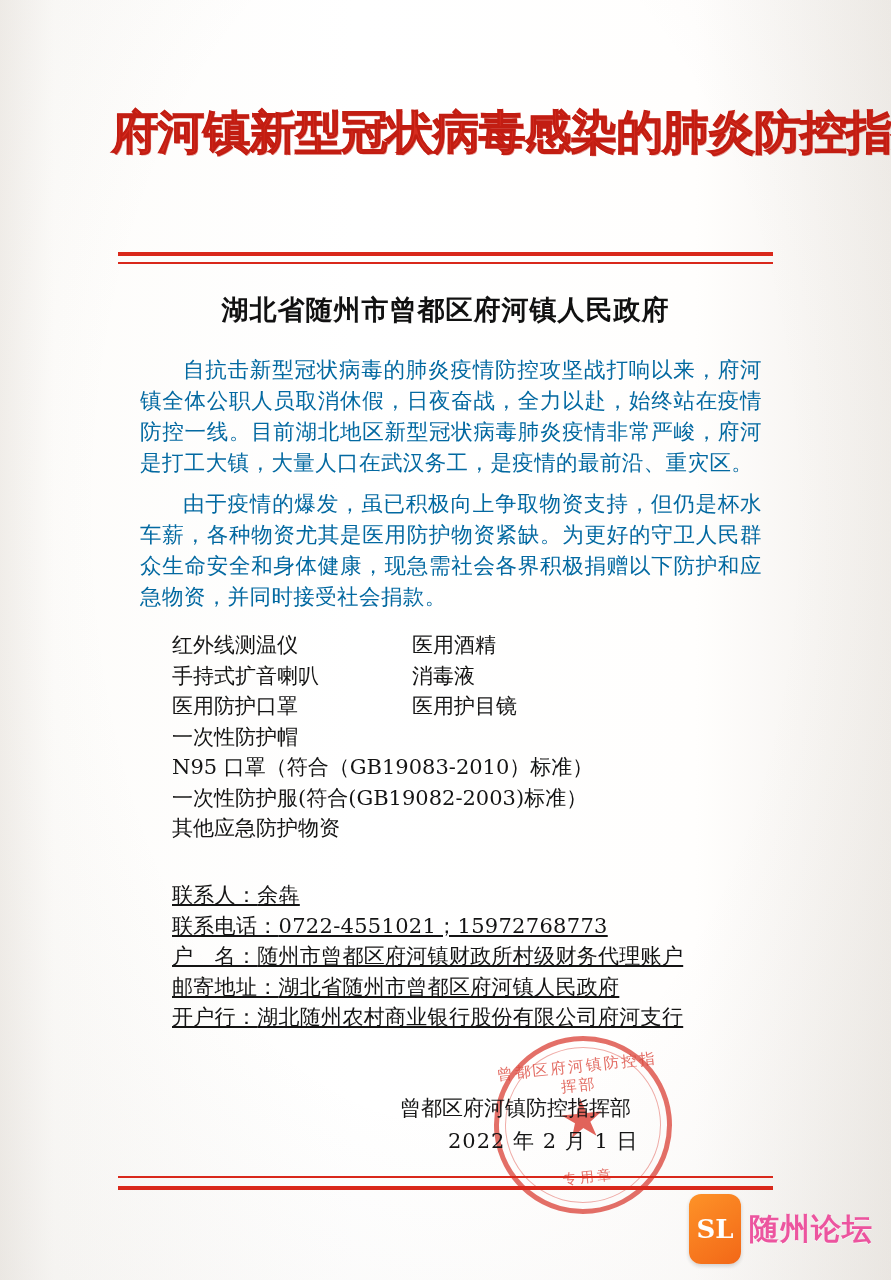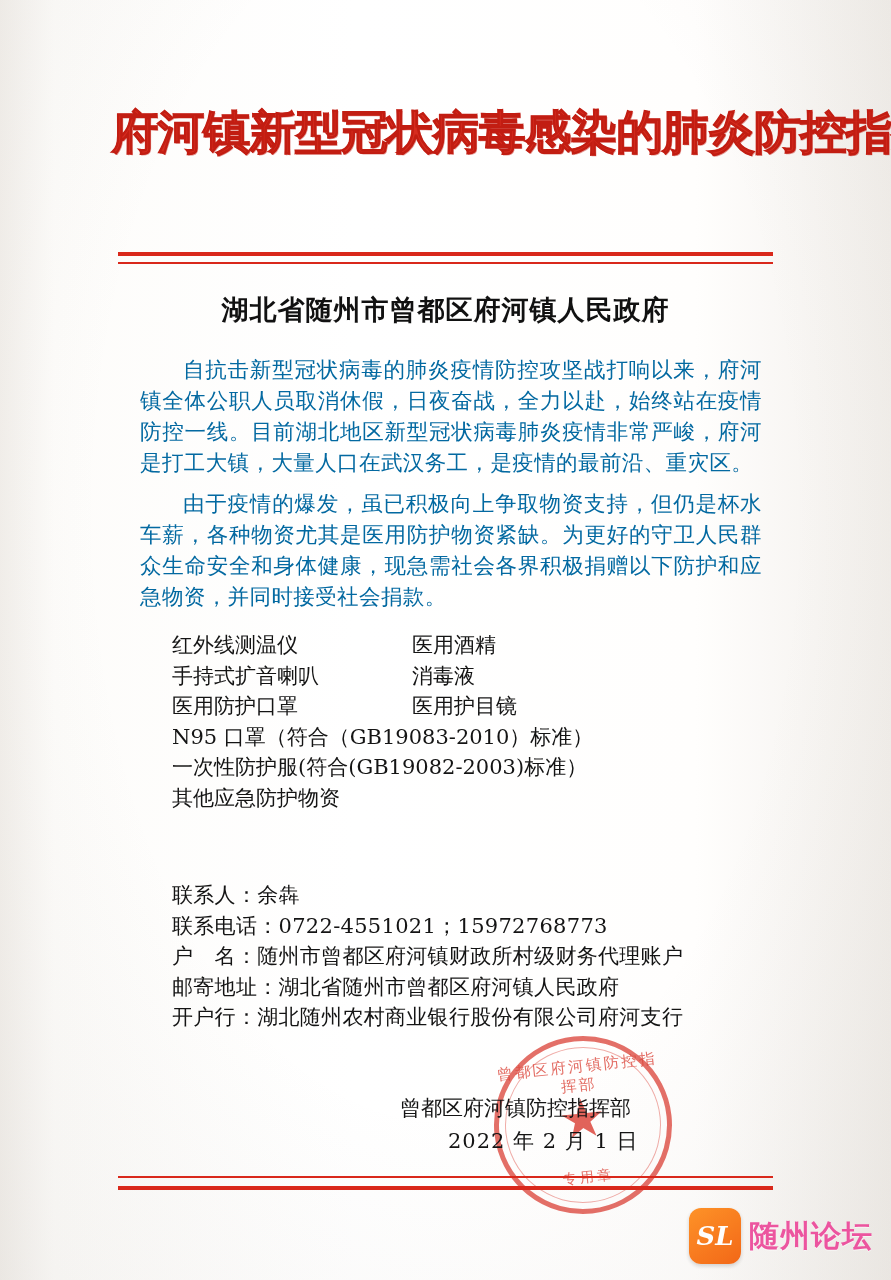--- a/index.html
+++ b/index.html
@@ -125,21 +125,21 @@
   .contact {
     position: absolute;
     left: 172px;
     top: 880px;
     width: 600px;
     font-size: 21px;
     line-height: 30.5px;
     color: #141414;
     letter-spacing: 0.3px;
   }
-  .contact div { white-space: nowrap; }
+  .contact div { white-space: nowrap; text-decoration: underline; }
 
   
   .signature {
     position: absolute;
     left: 400px;
     top: 1092px;
     width: 330px;
     font-size: 21px;
     line-height: 33px;
     color: #141414;
@@ -216,31 +216,30 @@
   .watermark {
     position: absolute;
     right: 18px;
     bottom: 16px;
     display: flex;
     align-items: center;
     gap: 8px;
     opacity: 0.92;
   }
   .wm-badge {
-    width: 52px; height: 56px;
+    width: 52px; height: 70px;
     border-radius: 12px;
     background: linear-gradient(145deg,#ff8a17,#f25c05);
     color: #fff;
     font-weight: 700;
     font-size: 26px;
     display: flex;
     align-items: center;
     justify-content: center;
     font-family: "DejaVu Serif", serif;
-    font-style: italic;
     box-shadow: 0 2px 4px rgba(0,0,0,0.18);
   }
   .wm-text {
     font-family: "DejaVu Sans", "Liberation Sans", sans-serif;
     font-size: 30px;
     font-weight: 700;
     color: #ec4899;
     letter-spacing: 1px;
     text-shadow: 0 1px 0 rgba(255,255,255,0.6);
   }
@@ -271,20 +270,21 @@
     </div>
     <div class="supply-row">
       <span class="supply-col-a">手持式扩音喇叭</span>
       <span class="supply-col-b">消毒液</span>
     </div>
     <div class="supply-row">
       <span class="supply-col-a">医用防护口罩</span>
       <span class="supply-col-b">医用护目镜</span>
     </div>
     <div class="supply-row">
+      <span class="supply-col-b">一次性防护帽</span>
     </div>
     <div class="supply-full">N95 口罩（符合（GB19083-2010）标准）</div>
     <div class="supply-full">一次性防护服(符合(GB19082-2003)标准）</div>
     <div class="supply-full">其他应急防护物资</div>
   </div>
 
   <div class="contact">
     <div>
       <span>联系人：</span><span>余犇</span>
     </div>

